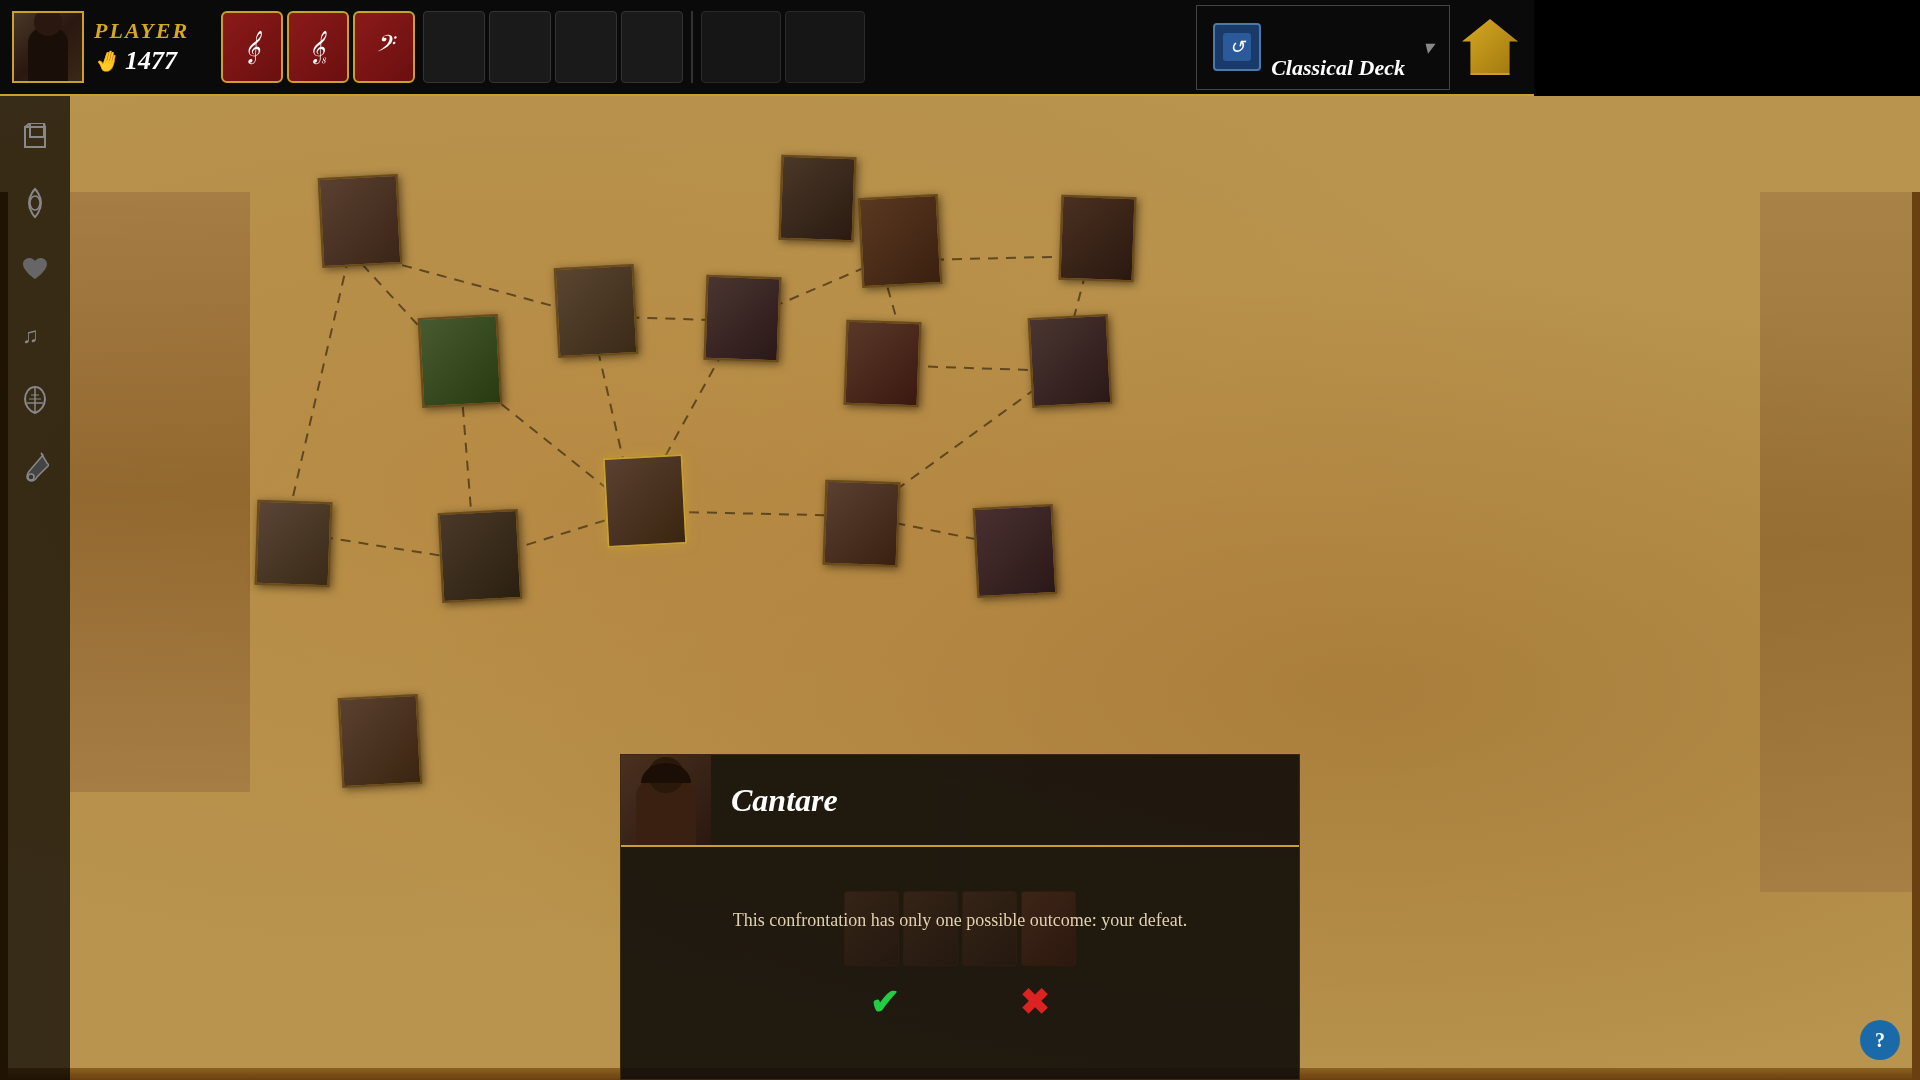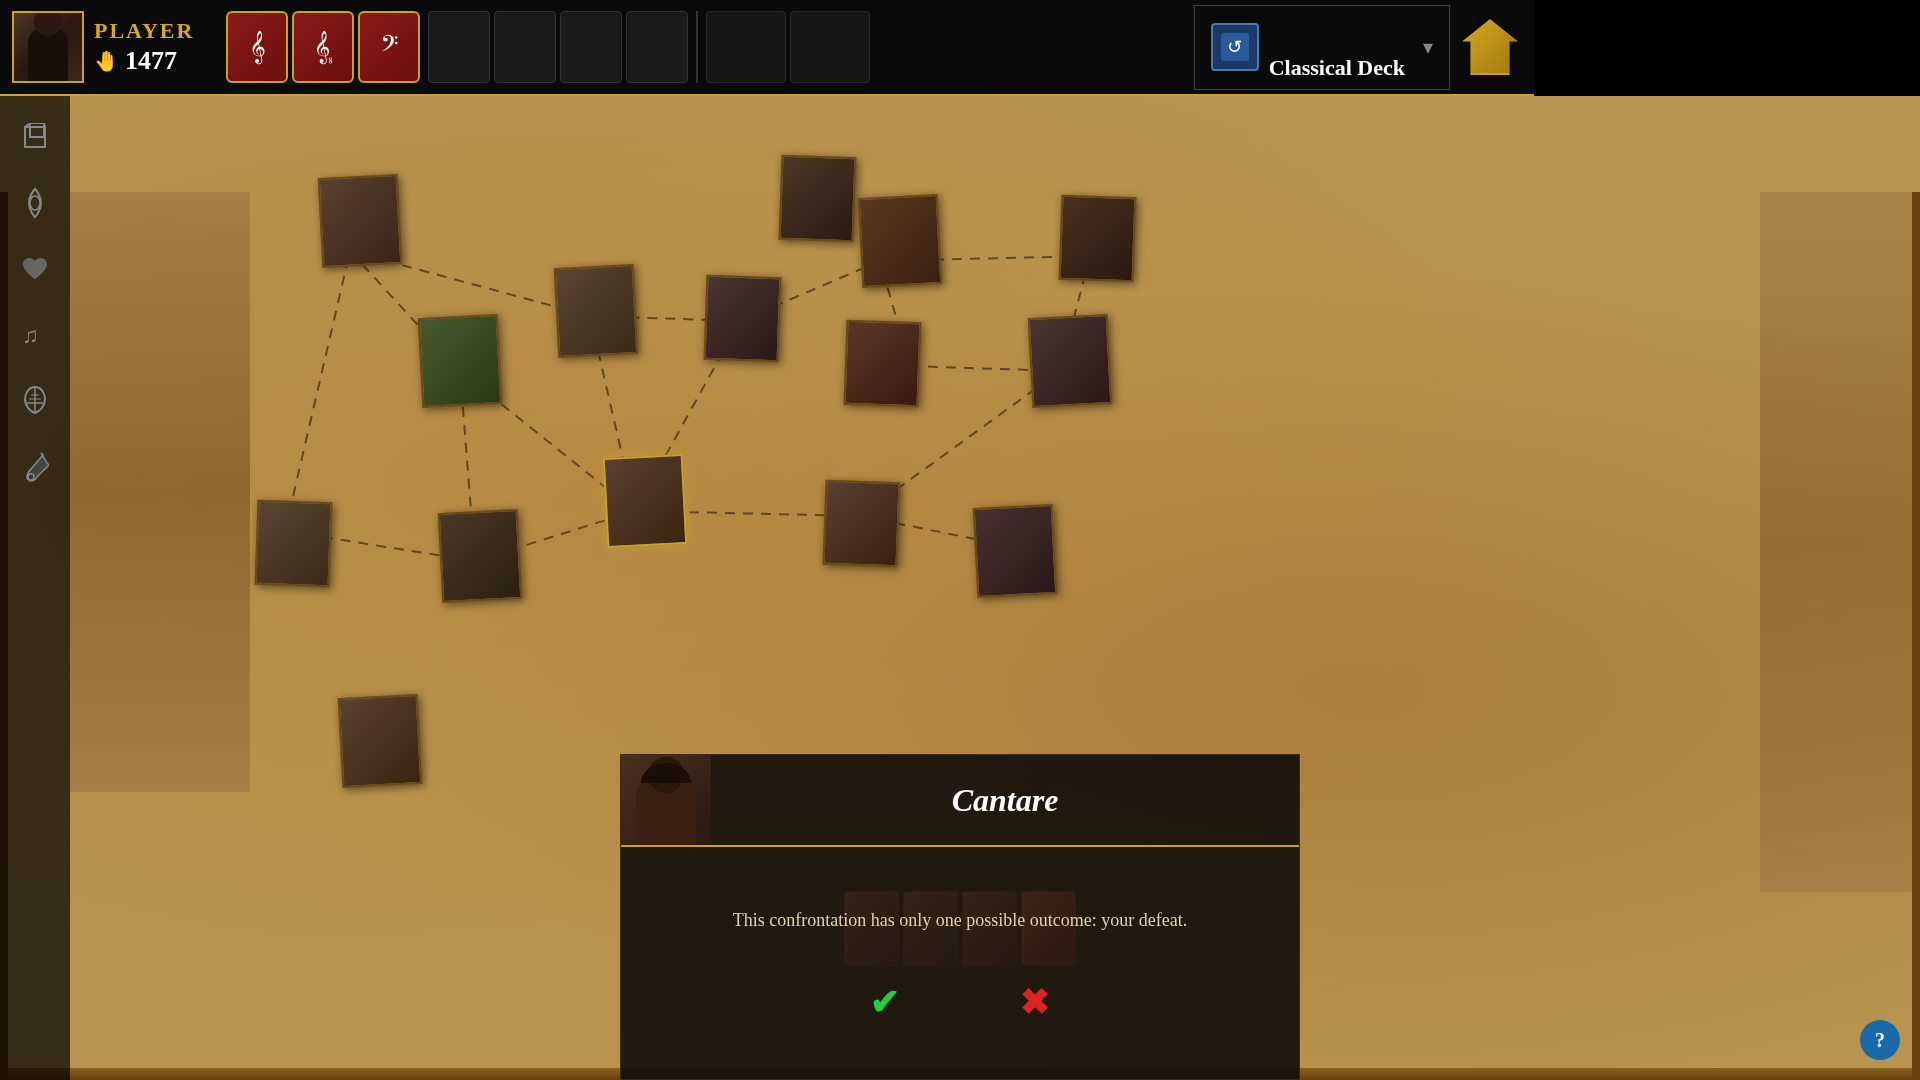--- a/index.html
+++ b/index.html
@@ -41,20 +41,21 @@
       position: absolute;
       top: 0;
       left: 0;
       width: 1534px;
       height: 96px;
       background: #0a0a0a;
       border-bottom: 2px solid #c8a030;
       display: flex;
       align-items: center;
       z-index: 100;
+      font-style: italic;
     }
 
     #player-section {
       display: flex;
       align-items: center;
       padding: 8px 12px;
       gap: 10px;
     }
 
     #player-avatar {
@@ -403,21 +404,20 @@
       background: #1a0e06;
       border-radius: 50% 50% 0 0 / 100% 100% 0 0;
       z-index: 1;
     }
 
     #dialog-title-area {
       display: flex;
       align-items: center;
       padding: 0 20px;
       flex: 1;
-      justify-content: center;
     }
 
     #dialog-title {
       font-size: 32px;
       font-weight: bold;
       color: #ffffff;
       font-style: italic;
     }
 
     #dialog-body {

